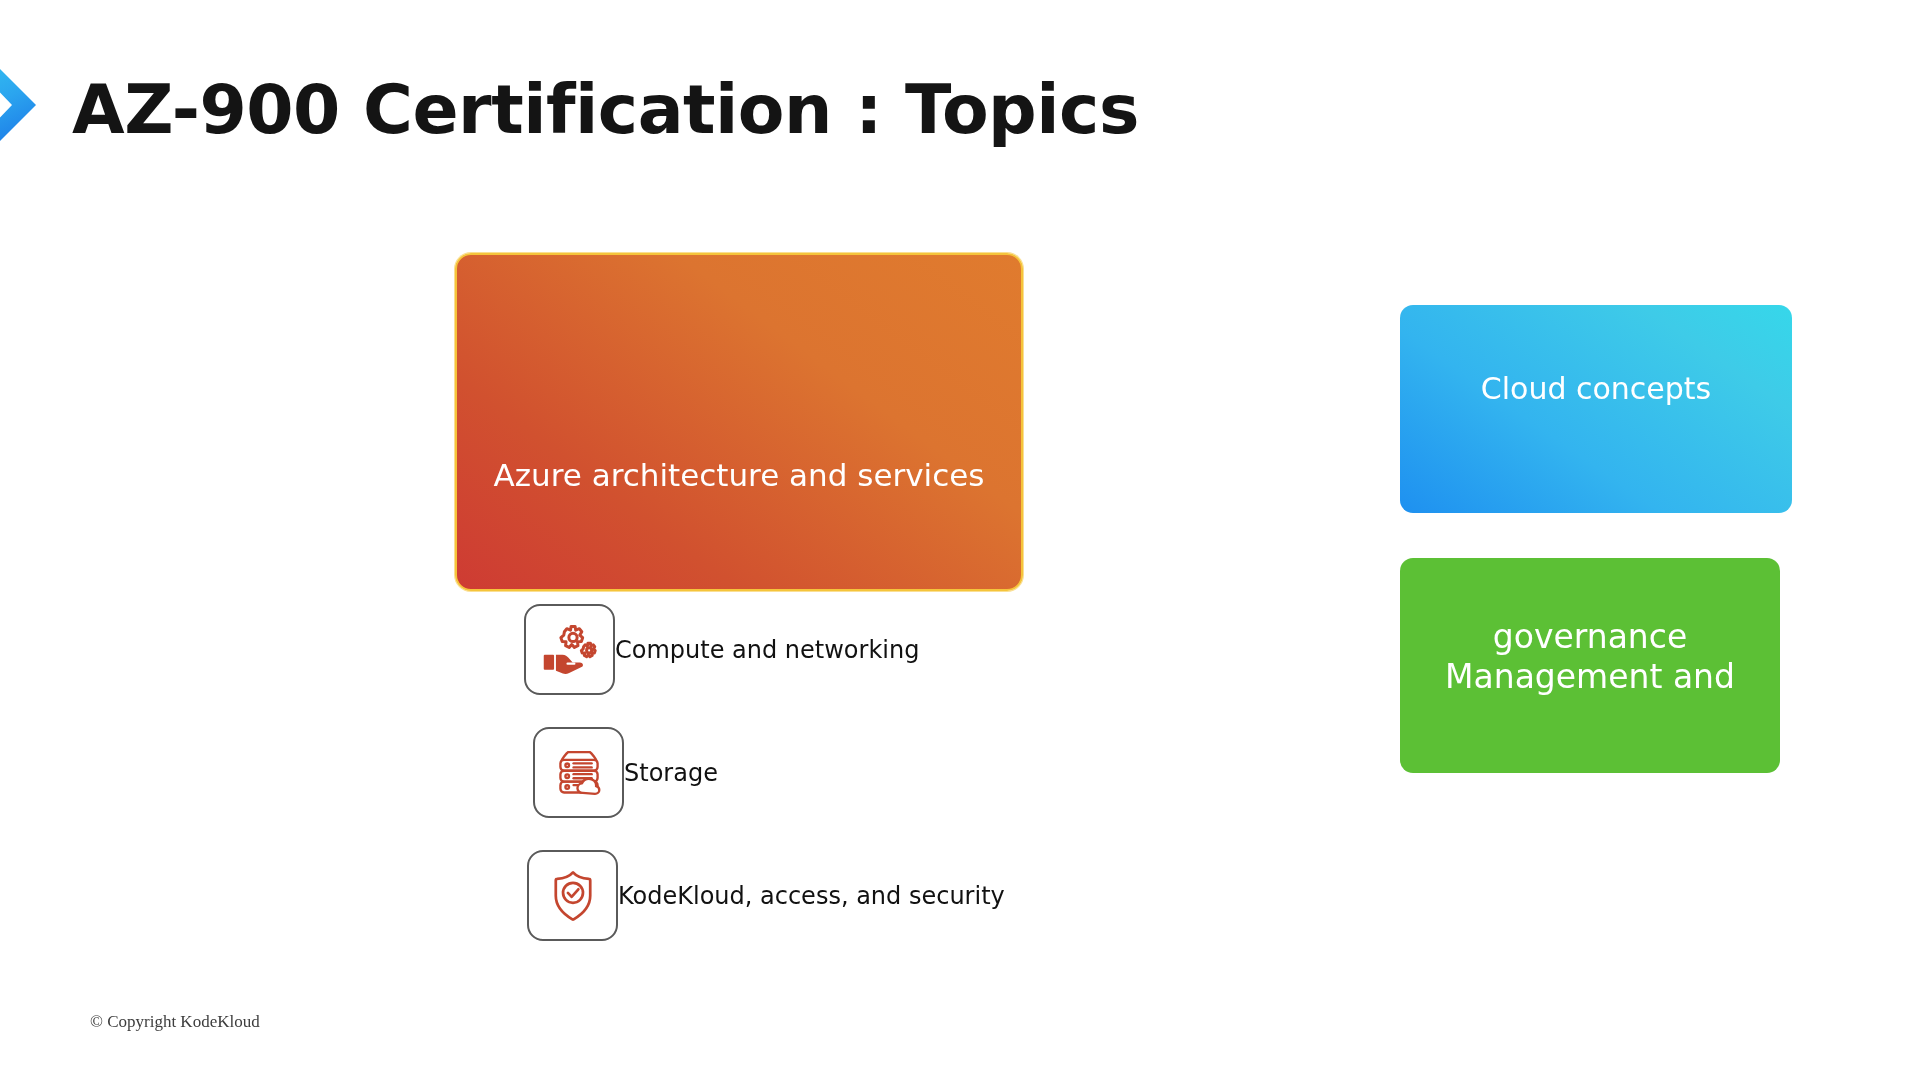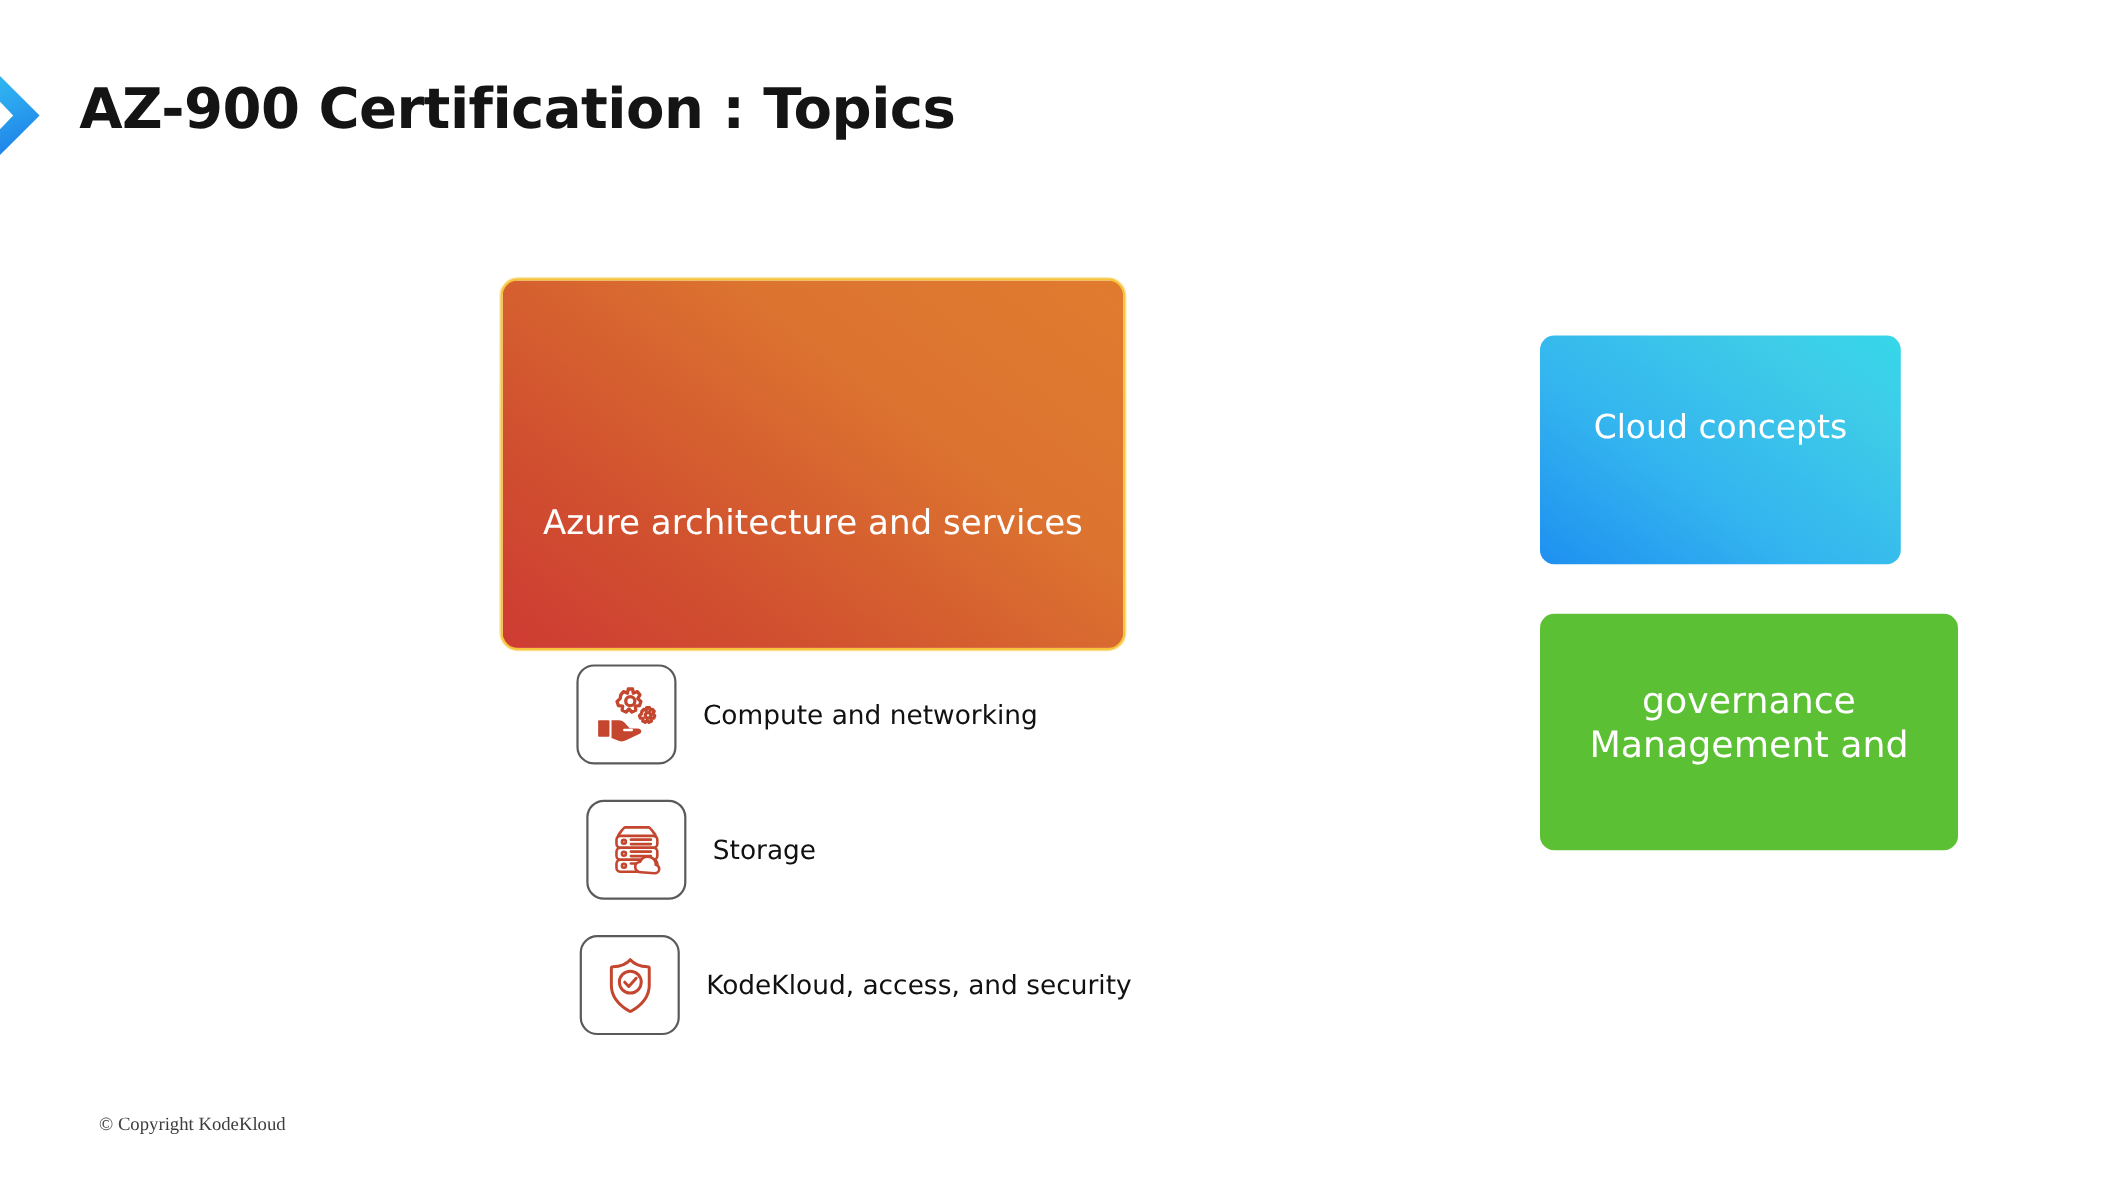--- a/index.html
+++ b/index.html
@@ -21,21 +21,21 @@
     position: absolute;
     left: -34px;
     top: 55px;
     width: 72px;
     height: 100px;
   }
   .page-title {
     position: absolute;
     left: 72px;
     top: 70px;
-    font-size: 51px;
+    font-size: 68px;
     font-weight: 600;
     color: #141414;
     letter-spacing: -0.5px;
     white-space: nowrap;
     font-family: "DejaVu Sans", "Liberation Sans", sans-serif;
   }
 
   
   .orange-card {
     position: absolute;
@@ -78,21 +78,20 @@
     border-radius: 16px;
     background: #ffffff;
     display: flex;
     align-items: center;
     justify-content: center;
     box-sizing: border-box;
     flex: 0 0 auto;
   }
   .subtopic-icon-box svg { display: block; }
   .subtopic-label {
-    margin-left: 24px;
     font-size: 24px;
     color: #111111;
     font-weight: 400;
     white-space: nowrap;
     font-family: "DejaVu Sans", "Liberation Sans", sans-serif;
   }
 
   #row-compute  { left: 524px; top: 604px; }
   #row-storage  { left: 533px; top: 727px; }
   #row-identity { left: 527px; top: 850px; }
@@ -112,21 +111,21 @@
     color: #ffffff;
     font-weight: 400;
     padding: 0 18px;
     box-sizing: border-box;
     font-family: "DejaVu Sans", "Liberation Sans", sans-serif;
   }
 
   #card-cloud-concepts {
     left: 1400px;
     top: 305px;
-    width: 328px;
+    width: 392px;
     height: 208px;
     background: linear-gradient(215deg, #36D7EA 0%, #3ECBE8 22%, #33B4EF 62%, #1E90F0 100%);
     align-items: flex-start;
   }
   #card-cloud-concepts .side-card-text {
     margin-top: 66px;
     font-size: 30px;
     line-height: 1.18;
   }
 

